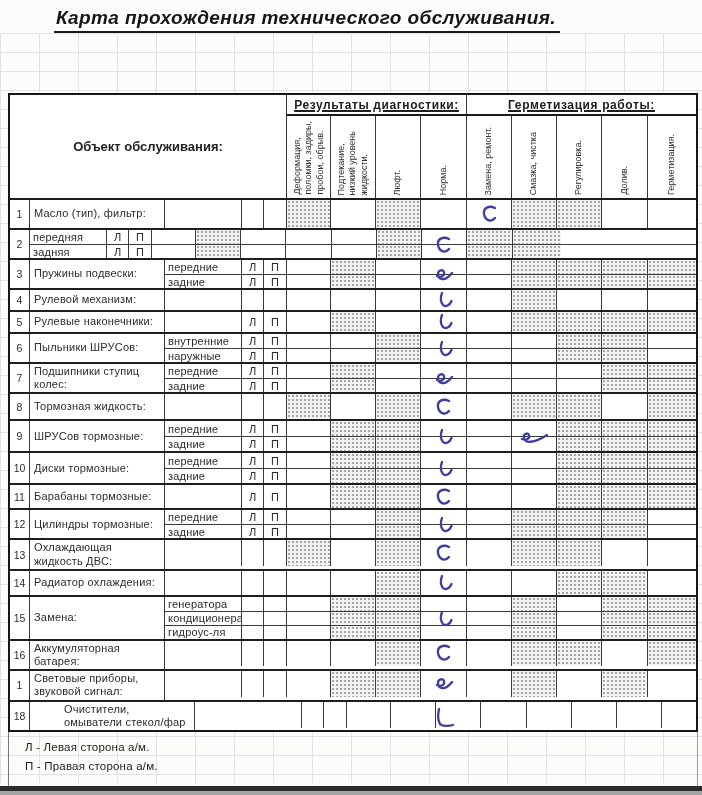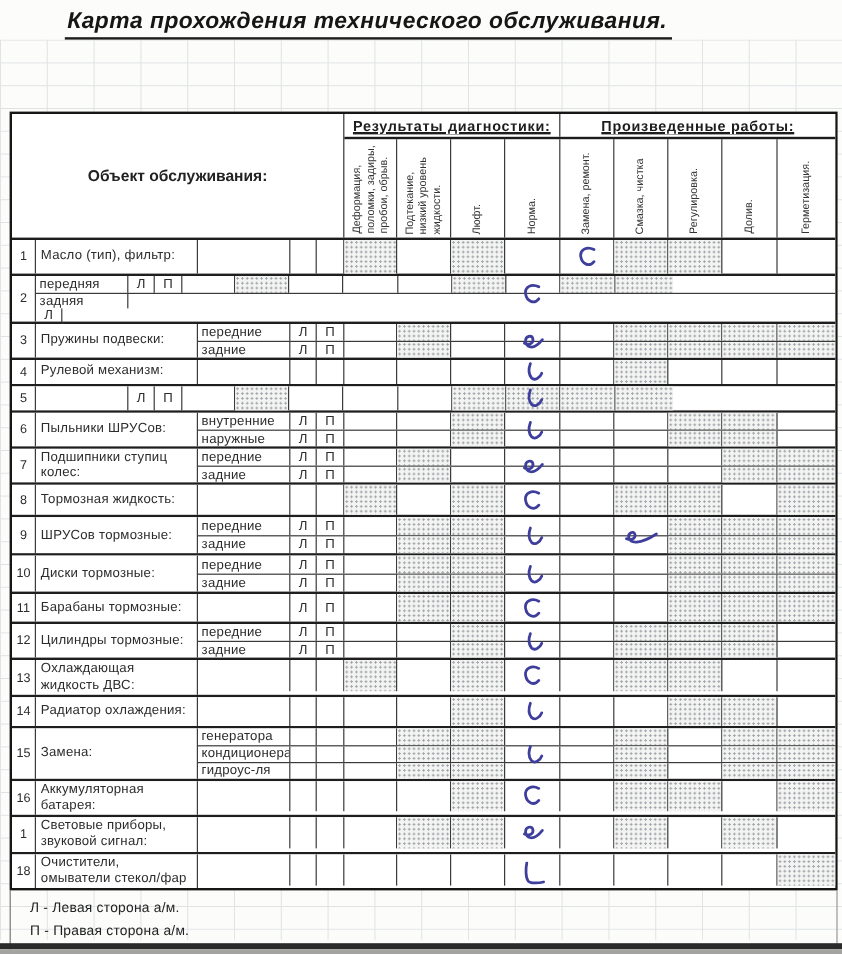--- a/index.html
+++ b/index.html
@@ -25,21 +25,21 @@
     color:#1d1d1d; }
   .g1 { width:180px; border-right:1.5px solid #333; }
   .g2 { width:229px; }
   .vrow { display:flex; height:82px; }
   .vcell { border-right:1px solid #3a3a3a; display:flex; align-items:flex-end; justify-content:center;
     padding-bottom:3px; overflow:hidden; }
   .vcell:last-child { border-right:none; }
   .vtext { writing-mode:vertical-rl; transform:rotate(180deg); font-size:9px; line-height:1.25;
     white-space:pre-line; color:#333; }
   .grp { display:flex; border-bottom:2px solid #1e1e1e; position:relative; background:#fff; }
-  .grp:last-child { border-bottom:none; }
+  .grp:last-child { border-bottom:none;gap:30px; }
   .c { border-right:1px solid #3a3a3a; flex-shrink:0; display:flex; align-items:center; overflow:hidden;
     font-size:11px; color:#2c2c2c; }
   .numc { width:20px; justify-content:center; font-size:10.5px; }
   .lblc { width:135px; padding:1px 4px; line-height:1.2; white-space:pre-line; letter-spacing:.2px; }
   .subcol { display:flex; flex-direction:column; flex:1; }
   .srow { display:flex; }
   .srow + .srow { border-top:1px solid #3a3a3a; }
   .subc { width:77px; padding-left:3px; letter-spacing:.2px; }
   .lpc { width:22px; justify-content:center; }
   .lpc2 { width:23px; justify-content:center; }
@@ -62,21 +62,21 @@
   <div class="gridbg"></div>
 
   <div class="title">Карта прохождения технического обслуживания.</div>
 
   <div class="tbl">
     <div class="thead">
       <div class="obj-cell">Объект обслуживания:</div>
       <div class="hright">
         <div class="group-row">
           <div class="ghead g1">Результаты диагностики:</div>
-          <div class="ghead g2">Произведенные работы:</div>
+          <div class="ghead g2">Герметизация работы:</div>
         </div>
         <div class="vrow">
           <div class="vcell" style="width:44px">
               <span class="vtext">Деформация,
 поломки, задиры,
 пробои, обрыв.</span>
             </div>
           <div class="vcell" style="width:45px">
               <span class="vtext">Подтекание,
 низкий уровень
@@ -142,21 +142,21 @@
               <div class="c dcell" style="width: 44px;"></div>
               <div class="c dcell shaded" style="width: 45px;"></div>
               <div class="c dcell" style="width: 45px;"></div>
               <div class="c dcell" style="width: 46px;"></div>
               <div class="c dcell" style="width: 45px;"></div>
               <div class="c dcell shaded" style="width: 45px;"></div>
               <div class="c dcell" style="width: 45px;"></div>
               <div class="c dcell shaded" style="width: 46px;"></div>
               <div class="c dcell shaded" style="width: 48px;"></div>
             </div>
-            <div class="srow" style="height: 24px; flex-direction: column;">
+            <div class="srow" style="height: 14px;">
               <div class="c subc">задняя</div>
               <div class="c lpc">Л</div>
               <div class="c lpc2">П</div>
               <div class="c dcell" style="width: 44px;"></div>
               <div class="c dcell shaded" style="width: 45px;"></div>
               <div class="c dcell" style="width: 45px;"></div>
               <div class="c dcell" style="width: 46px;"></div>
               <div class="c dcell" style="width: 45px;"></div>
               <div class="c dcell shaded" style="width: 45px;"></div>
               <div class="c dcell" style="width: 45px;"></div>
@@ -229,20 +229,21 @@
             </div>
           </div>
           <div class="chk" style="left: 424px; top: 1px;">
             <svg width="20" height="18" viewBox="0 0 20 18">
               <path d="M8 2 C6.5 6 6.5 11 9 14 C11.5 16.5 16 14 17.5 10" fill="none" stroke="#3e3e9d" stroke-width="2.3" stroke-linecap="round"></path>
             </svg>
           </div>
         </div>
         <div class="grp">
           <div class="c numc">5</div>
+          <div class="c lblc">Рулевые наконечники:</div>
           <div class="subcol">
             <div class="srow" style="height: 20px;">
               <div class="c subc"></div>
               <div class="c lpc">Л</div>
               <div class="c lpc2">П</div>
               <div class="c dcell" style="width: 44px;"></div>
               <div class="c dcell shaded" style="width: 45px;"></div>
               <div class="c dcell" style="width: 45px;"></div>
               <div class="c dcell" style="width: 46px;"></div>
               <div class="c dcell" style="width: 45px;"></div>

